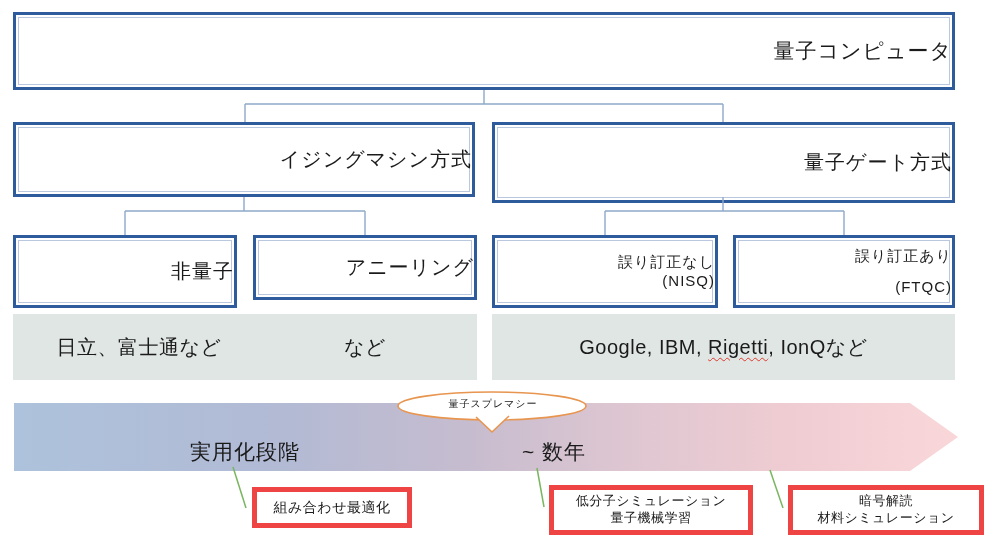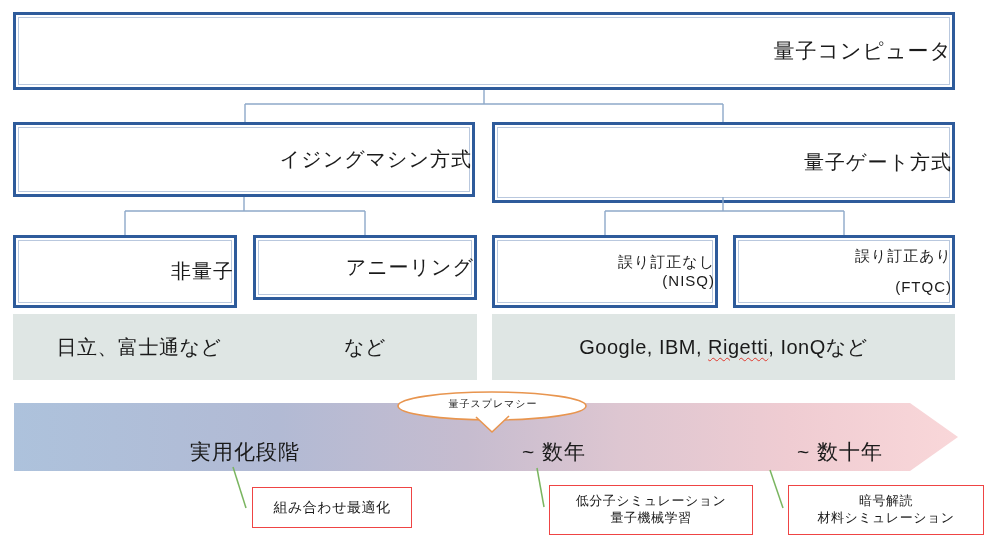--- a/index.html
+++ b/index.html
@@ -28,21 +28,21 @@
   .stage{
     position:absolute;top:0;height:48px;display:flex;align-items:center;justify-content:center;
     font-size:21px;letter-spacing:1px;white-space:nowrap;margin-top:25px;
   }
   svg.overlay{position:absolute;left:0;top:0;pointer-events:none;}
   .callout-text{
     position:absolute;left:399px;top:397px;width:188px;text-align:center;
     font-size:10px;letter-spacing:1px;white-space:nowrap;
   }
   .gbox{
-    position:absolute;box-sizing:border-box;background:#ffffff;border:1px solid #ef4444;
+    position:absolute;box-sizing:border-box;background:#ffffff;border:5px solid #ef4444;
     display:flex;flex-direction:column;align-items:center;justify-content:center;
     text-align:center;line-height:1.3;letter-spacing:0.5px;
   }
   .gbox .l{display:block;}
   .misspelled{
     text-decoration:underline;text-decoration-style:wavy;text-decoration-color:#e03a2f;
     text-decoration-thickness:1px;text-underline-offset:3px;
   }
   .sub{font-size:15px;}
 </style>
@@ -83,21 +83,20 @@
   <div class="gray" style="left:253px;top:314px;width:224px;height:66px;">
     <span>など</span>
   </div>
   <div class="gray" style="left:492px;top:314px;width:463px;height:66px;">
     <span><span>Google, IBM, </span><span class="misspelled">Rigetti</span><span>, IonQなど</span></span>
   </div>
 
   <div id="arrow">
     <span class="stage" style="left:96px;width:270px;">実用化段階</span>
     <span class="stage" style="left:440px;width:200px;">~ 数年</span>
-    <span class="stage" style="left:716px;width:220px;">~ 数十年</span>
   </div>
 
   <svg class="overlay" width="1000" height="544" viewBox="0 0 1000 544">
     <path d="M484 90 V104 M245 104 H723 M245 104 V122 M723 104 V122" fill="none" stroke="#8ea9c9" stroke-width="1.4"></path>
     <path d="M244 197 V211 M125 211 H365 M125 211 V235 M365 211 V235" fill="none" stroke="#8ea9c9" stroke-width="1.4"></path>
     <path d="M723 197 V211 M605 211 H844 M605 211 V235 M844 211 V235" fill="none" stroke="#8ea9c9" stroke-width="1.4"></path>
     <ellipse cx="492" cy="406" rx="94" ry="14" fill="#ffffff" stroke="#e8954f" stroke-width="1.6"></ellipse>
     <path d="M476 417 L492 432 L509 416" fill="#ffffff" stroke="#e8954f" stroke-width="1.6" stroke-linejoin="round"></path>
     <path d="M233 467 L246 508" fill="none" stroke="#7ab560" stroke-width="1.5"></path>
     <path d="M537 468 L544 507" fill="none" stroke="#7ab560" stroke-width="1.5"></path>

